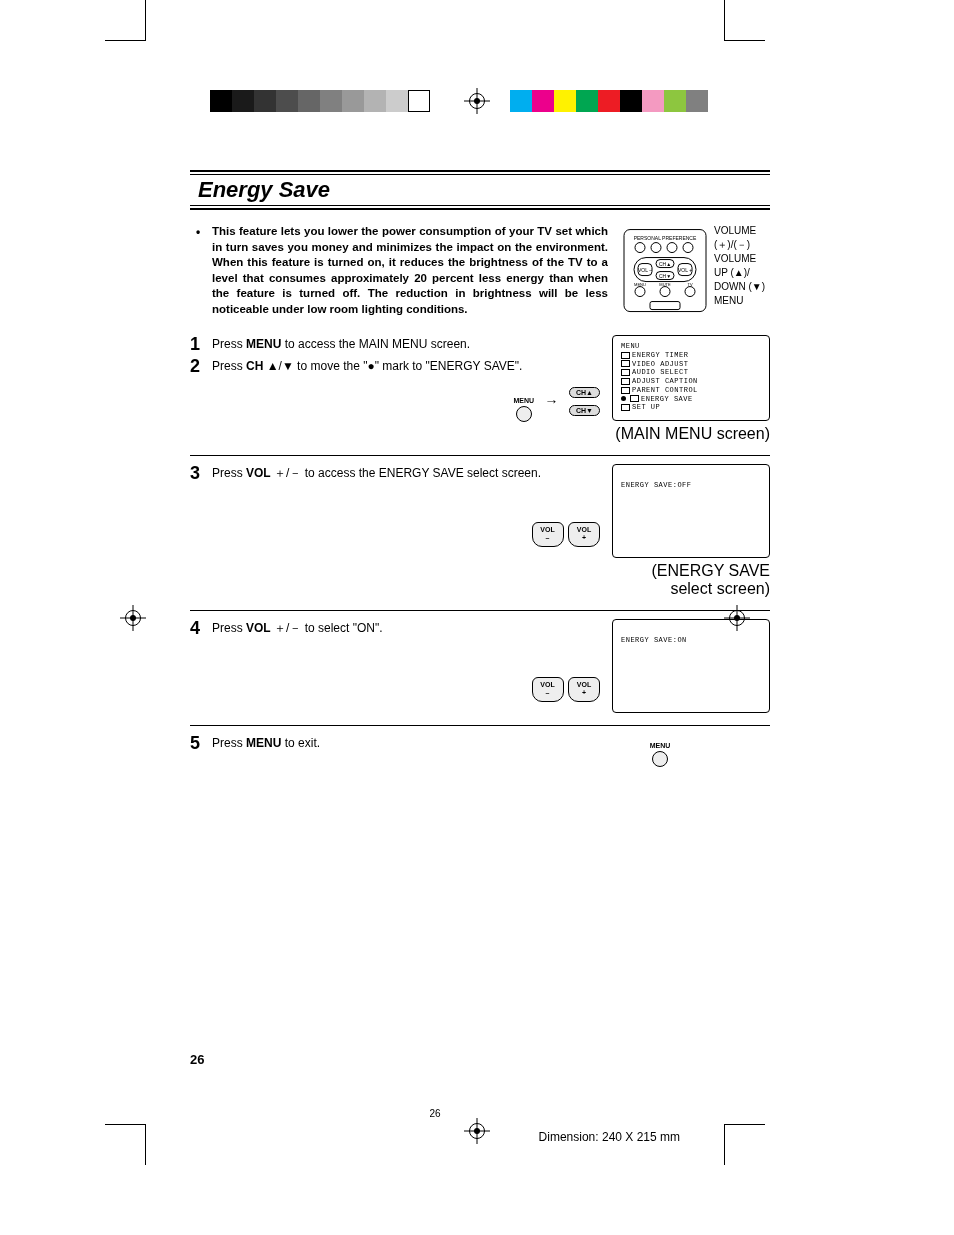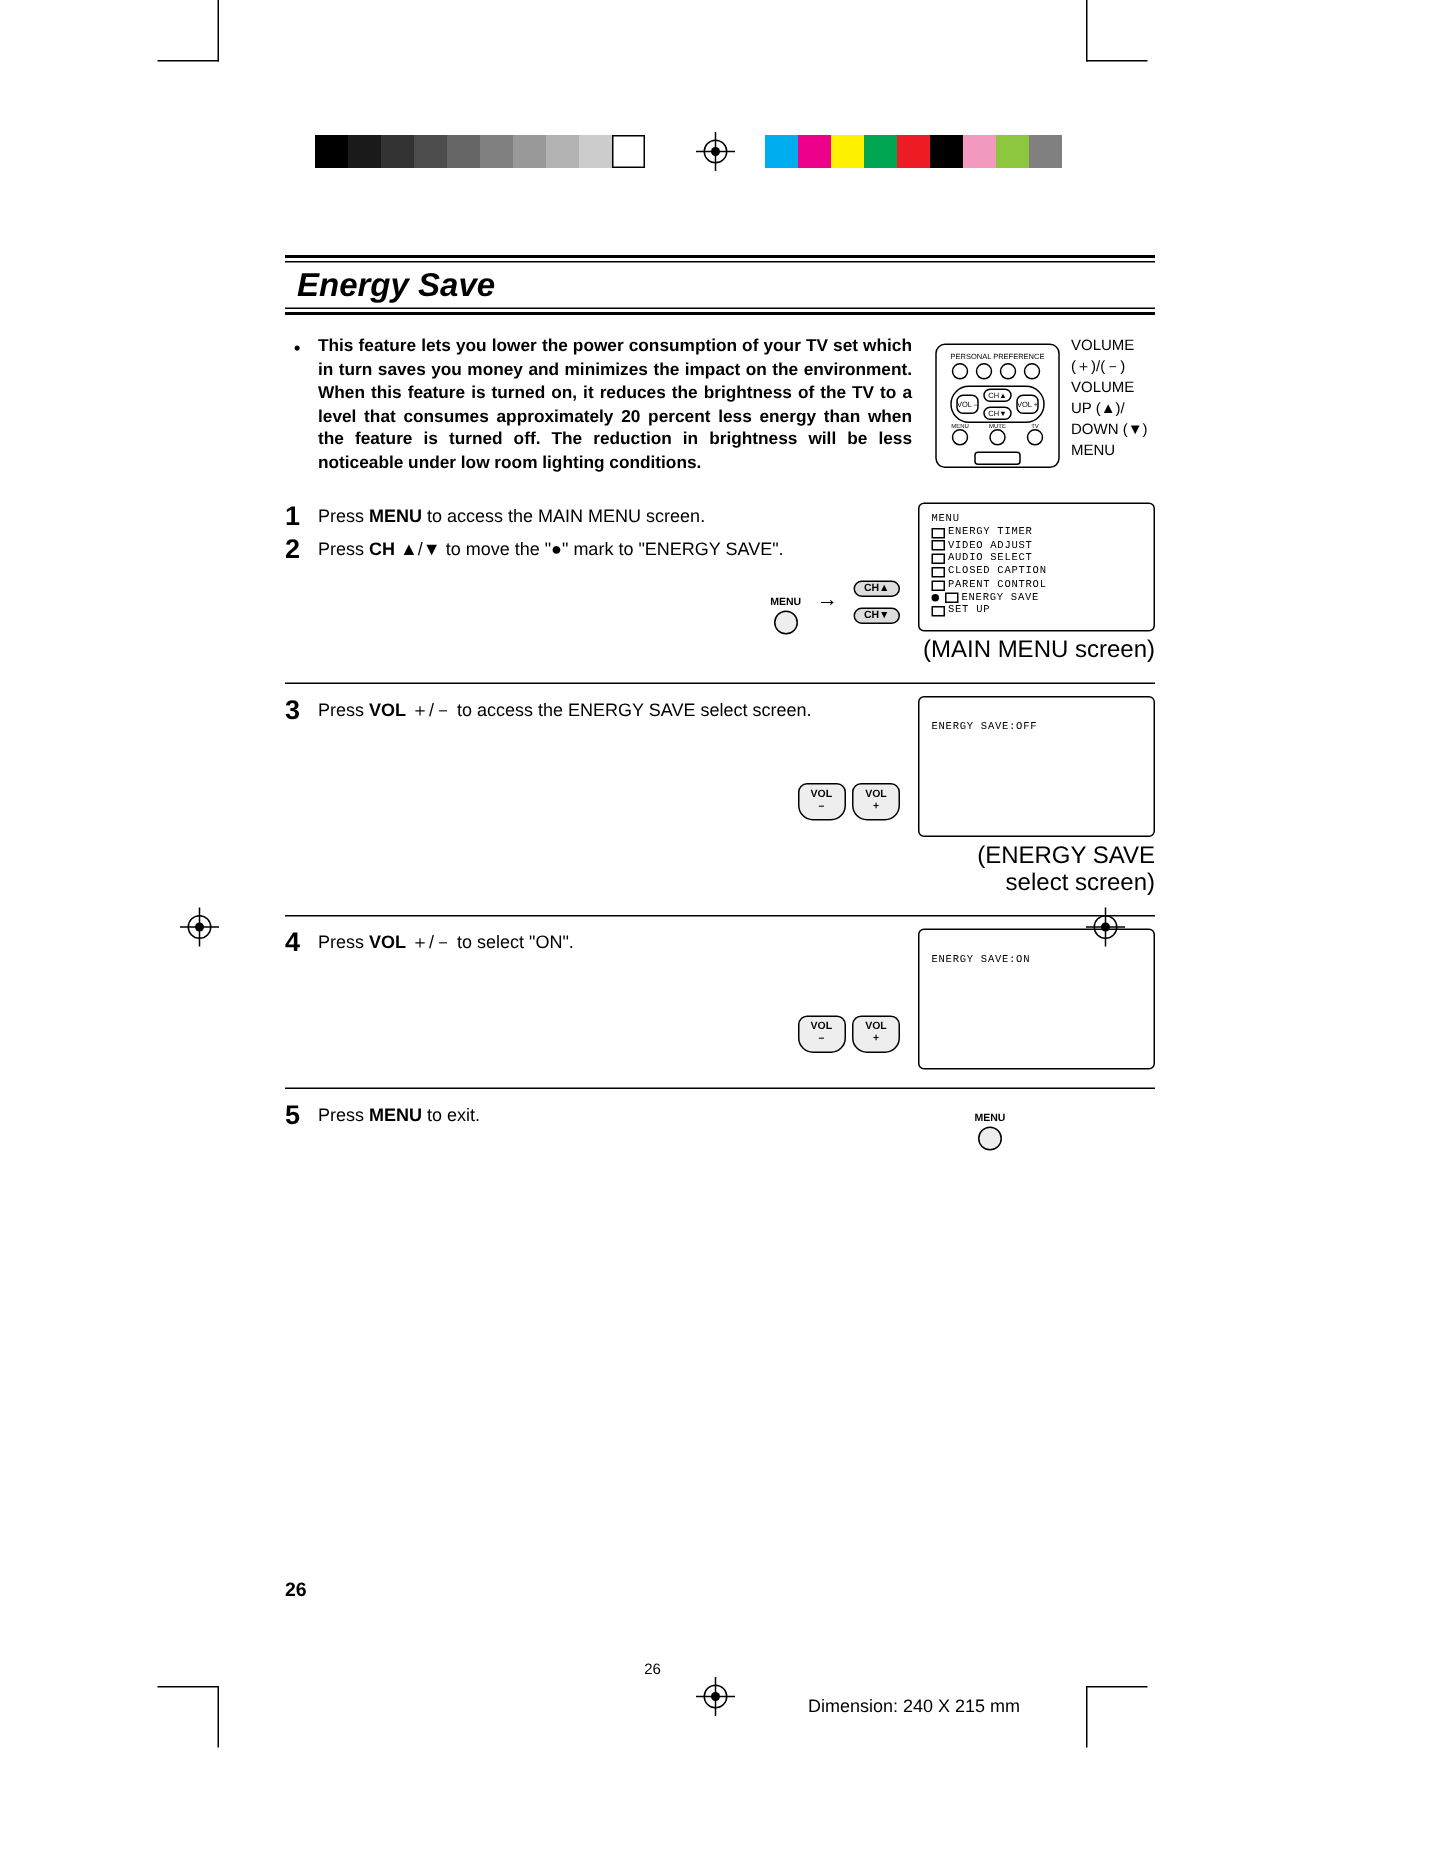--- a/index.html
+++ b/index.html
@@ -367,21 +367,21 @@
               <div class="menu-item">
                   <span class="box"></span>
                   <span>VIDEO ADJUST</span>
                 </div>
               <div class="menu-item">
                   <span class="box"></span>
                   <span>AUDIO SELECT</span>
                 </div>
               <div class="menu-item">
                   <span class="box"></span>
-                  <span>CLOSED CAPTION</span>
+                  <span>ADJUST CAPTION</span>
                 </div>
               <div class="menu-item">
                   <span class="box"></span>
                   <span>PARENT CONTROL</span>
                 </div>
               <div class="menu-item">
                   <span class="dot"></span>
                   <span class="box"></span>
                   <span>ENERGY SAVE</span>
                 </div>

